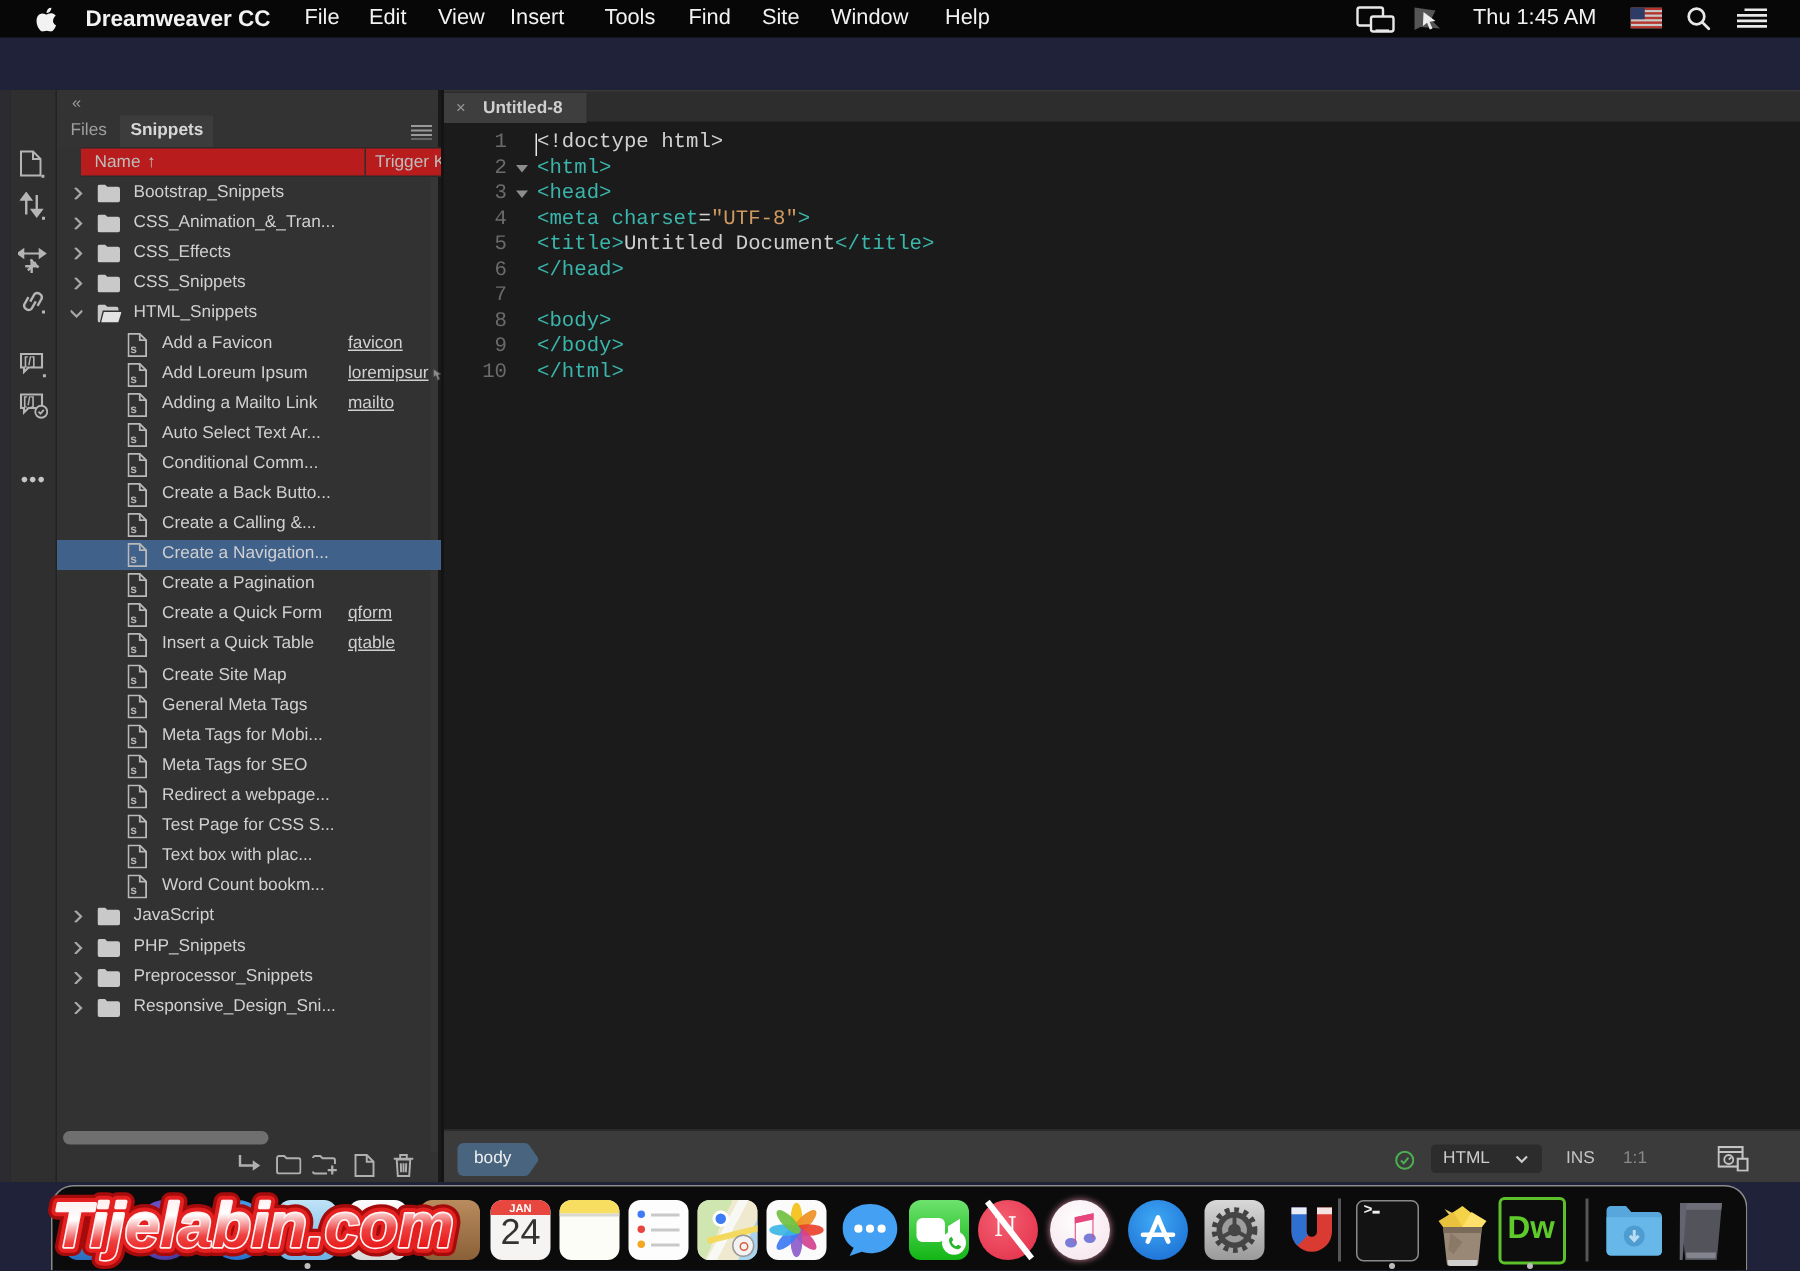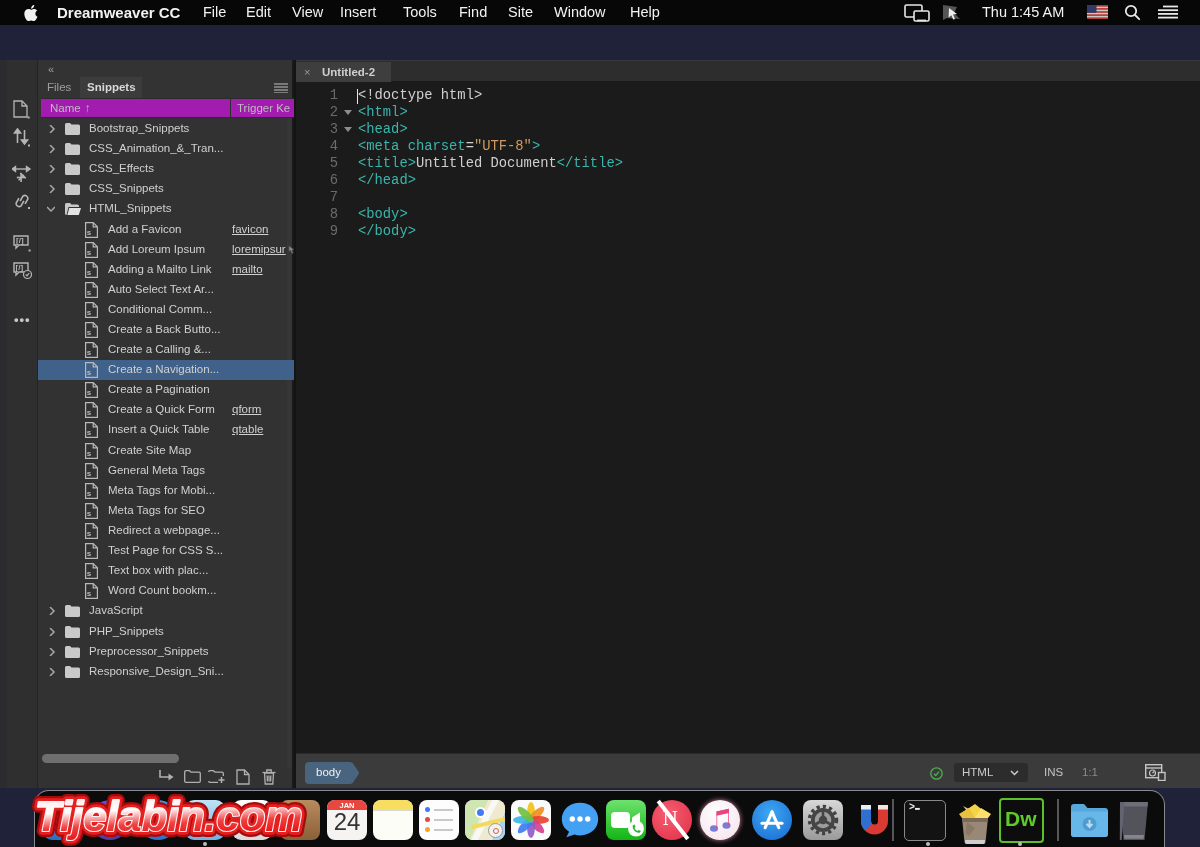--- a/index.html
+++ b/index.html
@@ -15,21 +15,21 @@
 .tl { position:absolute; top:11px; width:13px; height:13px; border-radius:50%; }
 
 #leftrail { position:absolute; left:0; top:60px; width:7px; height:728px; background:#2b2b30; }
 #toolbar { position:absolute; left:7px; top:60px; width:31px; height:728px; background:#2f2f2f; border-right:1px solid #232323; }
 #panel { position:absolute; left:38px; top:60px; width:256px; height:728px; background:#323232; border-right:2px solid #191919; }
 #editor { position:absolute; left:294px; top:60px; width:906px; height:728px; background:#1b1b1b; border-left:2px solid #141414; }
 
 
 #ptop { position:absolute; left:0; top:0; width:100%; height:17px; background:#333333; color:#9e9e9e; font-size:11px; }
 #ptabs { position:absolute; left:0; top:17px; width:100%; height:21px; background:#333333; font-size:11.5px; font-weight:bold; }
-#pcols { position:absolute; left:3px; top:38px; width:100%; height:20px; background:#a21caf; border-top:1px solid #2b2b2b; border-bottom:1px solid #2b2b2b; color:#bdbdbd; font-size:11.5px; }
+#pcols { position:absolute; left:16px; top:38px; width:100%; height:20px; background:#b91c1c; border-top:1px solid #2b2b2b; border-bottom:1px solid #2b2b2b; color:#bdbdbd; font-size:11.5px; }
 #ptree { position:absolute; left:0; top:58px; width:100%; }
 .row { position:absolute; left:0; width:256px; height:20px; color:#d0d0d0; font-size:11.5px; white-space:nowrap; }
 .row .lbl { position:absolute; top:3px; }
 .row .trg { position:absolute; top:3px; left:194px; text-decoration:underline; }
 .row.sel { background:#3f618a; }
 .chev { position:absolute; top:6px; width:8px; height:8px; }
 
 #pscroll { position:absolute; left:4px; top:694px; width:137px; height:9px; background:#6f6f6f; border-radius:5px; }
 #pbot { position:absolute; left:0; top:706px; width:100%; height:22px; }
 
@@ -476,33 +476,34 @@
             <line x1="8.8" y1="6.5" x2="8.6" y2="12.5"></line>
           </g>
       </svg>
     </div>
   </div>
 
   <div id="editor">
     <div id="tabbar">
       <div id="tab1">
         <span style="position:absolute;left:8px;top:4px;color:#9a9a9a;font-weight:normal;font-size:11px">×</span>
-        <span style="position:absolute;left:26px;top:4px">Untitled-2</span>
+        <span style="position:absolute;left:26px;top:4px">Untitled-8</span>
       </div>
     </div>
     <div id="code">
       <div class="cl" style="top:0px;width:100%"><span class="num">1</span><span class="src"><span class="w">&lt;!doctype html&gt;</span></span></div>
       <div class="cl" style="top:17px;width:100%"><span class="num">2</span><div class="fold"></div><span class="src"><span class="t">&lt;html&gt;</span></span></div>
       <div class="cl" style="top:34px;width:100%"><span class="num">3</span><div class="fold"></div><span class="src"><span class="t">&lt;head&gt;</span></span></div>
       <div class="cl" style="top:51px;width:100%"><span class="num">4</span><span class="src"><span class="t">&lt;meta charset</span><span class="w">=</span><span class="o">"UTF-8"</span><span class="t">&gt;</span></span></div>
       <div class="cl" style="top:68px;width:100%"><span class="num">5</span><span class="src"><span class="t">&lt;title&gt;</span><span class="w">Untitled Document</span><span class="t">&lt;/title&gt;</span></span></div>
       <div class="cl" style="top:85px;width:100%"><span class="num">6</span><span class="src"><span class="t">&lt;/head&gt;</span></span></div>
       <div class="cl" style="top:102px;width:100%"><span class="num">7</span></div>
       <div class="cl" style="top:119px;width:100%"><span class="num">8</span><span class="src"><span class="t">&lt;body&gt;</span></span></div>
       <div class="cl" style="top:136px;width:100%"><span class="num">9</span><span class="src"><span class="t">&lt;/body&gt;</span></span></div>
+      <div class="cl" style="top:153px;width:100%"><span class="num">10</span><span class="src"><span class="t">&lt;/html&gt;</span></span></div>
       <div id="caret" style="top:2px"></div>
     </div>
     <div id="statusbar">
 
       <div class="abs" style="left:9px;top:8px;width:43px;height:22px;background:#48647f;border-radius:4px 0 0 4px"></div>
       <svg class="abs" style="left:52px;top:8px" width="11" height="22" viewBox="0 0 11 22">
           <path fill="#48647f" d="M0 0 H2 A4 4 0 0 1 5 1.6 L10.6 9.8 A2.2 2.2 0 0 1 10.6 12.2 L5 20.4 A4 4 0 0 1 2 22 H0 Z"></path>
         </svg>
       <span class="abs" style="left:20px;top:12px;color:#f0f0f0;font-size:11.5px">body</span>
 

